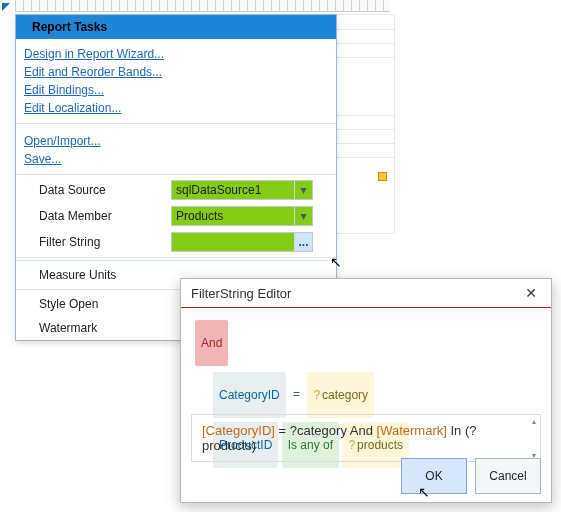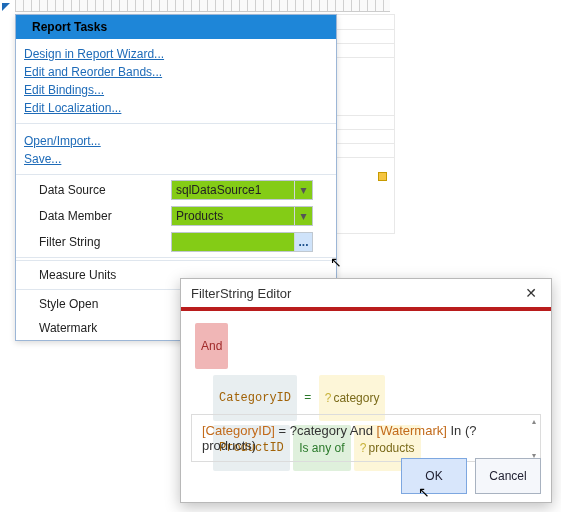--- a/index.html
+++ b/index.html
@@ -103,29 +103,29 @@
     width: 372px;
     height: 225px;
     background: #fff;
     border: 1px solid #b8b8b8;
     box-shadow: 0 4px 14px rgba(0,0,0,0.25);
   }
   .dlg-title {
     display:flex; align-items:center; justify-content:space-between;
     padding: 6px 10px;
     color:#333; font-size:13px;
-    border-bottom: 4px solid #b91c1c;
+    border-bottom: 1px solid #b91c1c;
   }
   .dlg-close { cursor:pointer; font-size:14px; color:#333; padding:0 4px;}
   .dlg-body { padding: 10px 14px 6px 14px; }
   .pill {
     display:inline-block; padding:16px 6px; border-radius:2px; font-size:12px; vertical-align:middle;
   }
   .pill-and { background:#f0b6b6; color:#a02a2a; }
-  .pill-field { background:#e8eef0; color:#a16207;font-family:Liberation Mono, monospace; }
+  .pill-field { background:#e8eef0; color:#0369a1; }
   .pill-op { background:#dff0dc; color:#2b7a2b; }
   .pill-eq { color:#2b7a2b; padding:0 4px;}
   .pill-param { background:#fdf6d8; color:#7a6a1a; }
   .param-icon { color:#c7b23a; margin-right:2px; }
   .filter-row { margin: 4px 0 4px 18px; }
   .filter-root { margin: 2px 0 6px 0; }
 
   .expr-box {
     border:1px solid #dcdcdc; padding:8px 10px; font-size:13px; color:#333;
     position:absolute; left:10px; right:10px; bottom:40px;

